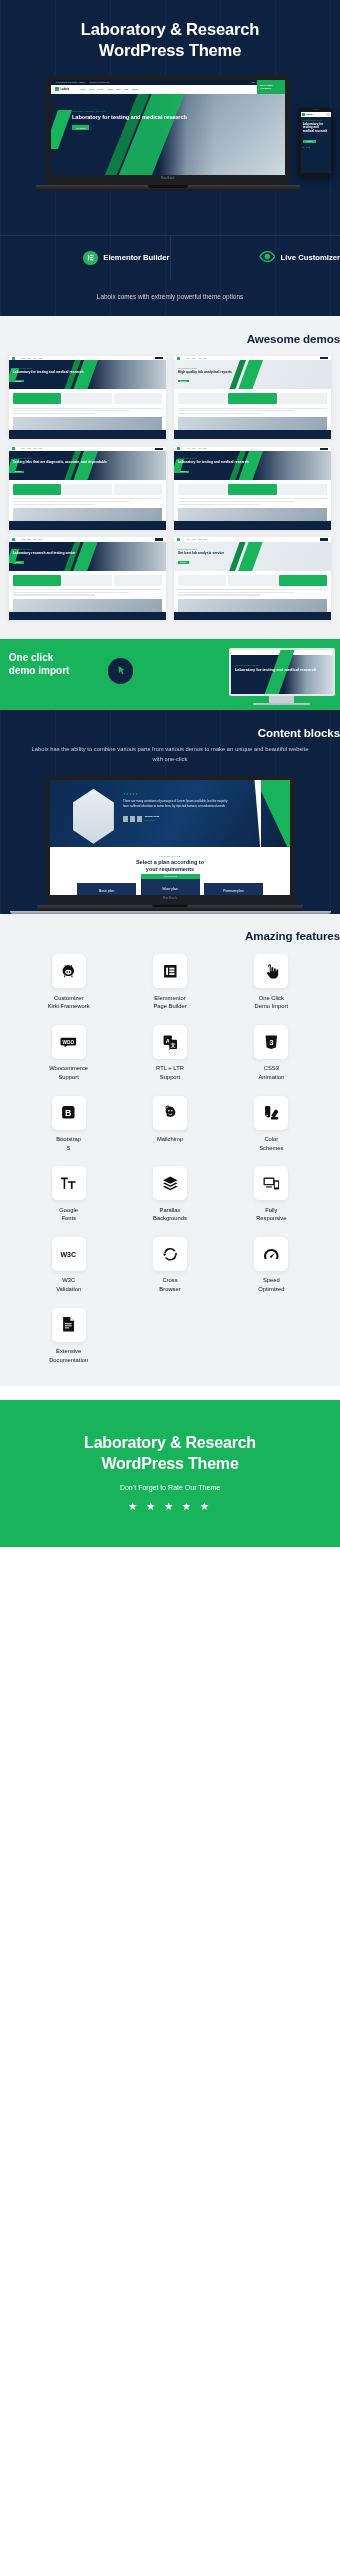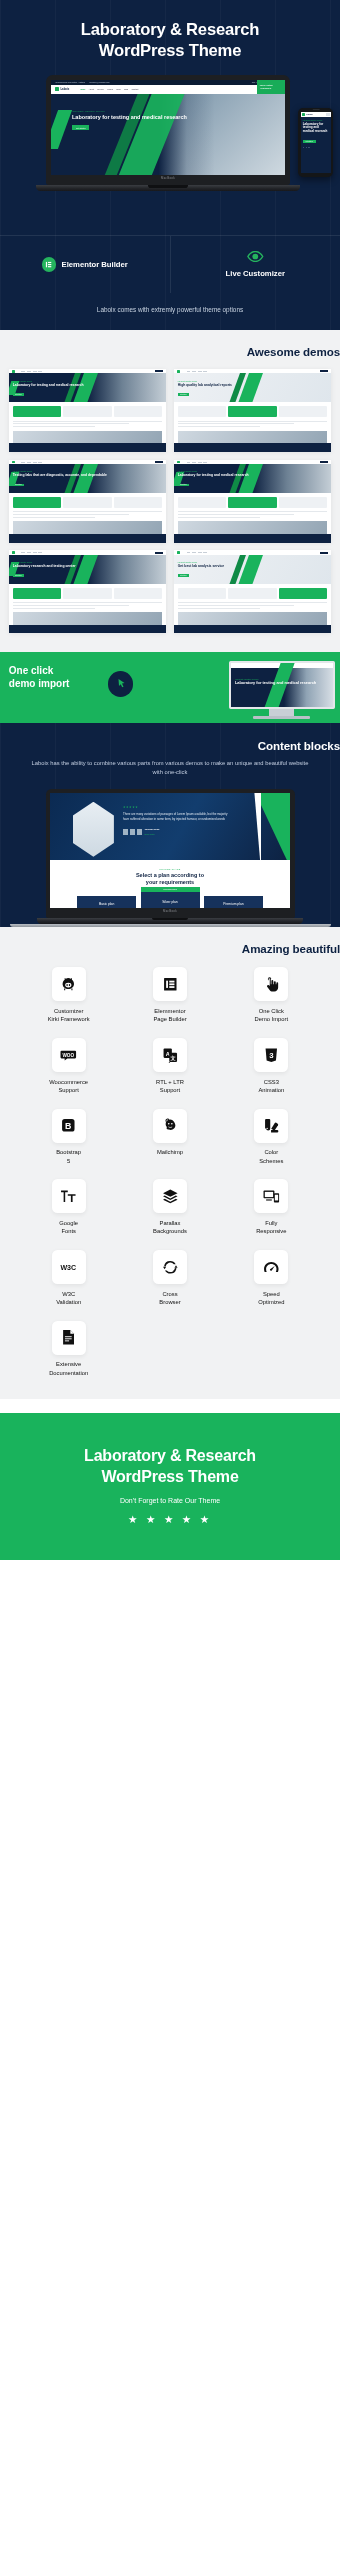--- a/index.html
+++ b/index.html
@@ -131,25 +131,25 @@
   .ph-dots{ margin-top:2.8px; display:flex; gap:1.1px; }
   .ph-dots i{ width:1.7px;height:0.8px;background:#3a4f70;display:block;}
 
   
   .badges{
     position:relative; z-index:2;
     display:flex; margin-top:16.6px;
     border-top:0.6px solid rgba(255,255,255,.09);
   }
   .badge{
-    flex:1; display:flex; align-items:center; justify-content:center;
+    flex:1; display:flex; align-items:center; justify-content:flex-end;
     gap:5.5px; padding:14.4px 0;
     color:#fff; font-size:7.7px; font-weight:700;
   }
-  .badge + .badge{ border-left:0.6px solid rgba(255,255,255,.09);flex-direction:column; }
+  .badge + .badge{ border-left:0.6px solid rgba(255,255,255,.09); }
   .ico-elementor{
     width:14.4px;height:14.4px;border-radius:50%;background:#25b45e;
     display:flex;align-items:center;justify-content:center;
   }
   .ico-elementor svg{ width:7.2px;height:7.2px; }
   .ico-eye svg{ width:16.6px;height:11px; }
 
   .hero-tag{
     position:relative; z-index:2;
     text-align:center; color:#c7d2e0; font-size:6.4px;
@@ -683,21 +683,21 @@
           </div>
         </div>
         <div class="mb-label">MacBook</div>
       </div>
       <div class="blk-base"></div>
       <div class="blk-tray"></div>
     </div>
   </section>
 
   <section class="sec features">
-    <h2 class="sec-title">Amazing beautiful</h2>
+    <h2 class="sec-title">Amazing features</h2>
 
     <div class="feat-grid">
 
       <div class="feat">
         <div class="feat-tile">
           <svg viewBox="0 0 32 32">
               <path d="M16 4c-2 0-3.4.6-4.5 1.5L9 4v3.2C6.6 9 5 12 5 15.3 5 21 9.9 25 16 25s11-4 11-9.7c0-3.3-1.6-6.3-4-8.1V4l-2.5 1.5C19.4 4.6 18 4 16 4z"></path>
               <ellipse cx="16" cy="17.5" rx="6" ry="4.6" fill="#fff"></ellipse>
               <ellipse cx="13.7" cy="17.5" rx="1.4" ry="2.2"></ellipse>
               <ellipse cx="18.3" cy="17.5" rx="1.4" ry="2.2"></ellipse>

